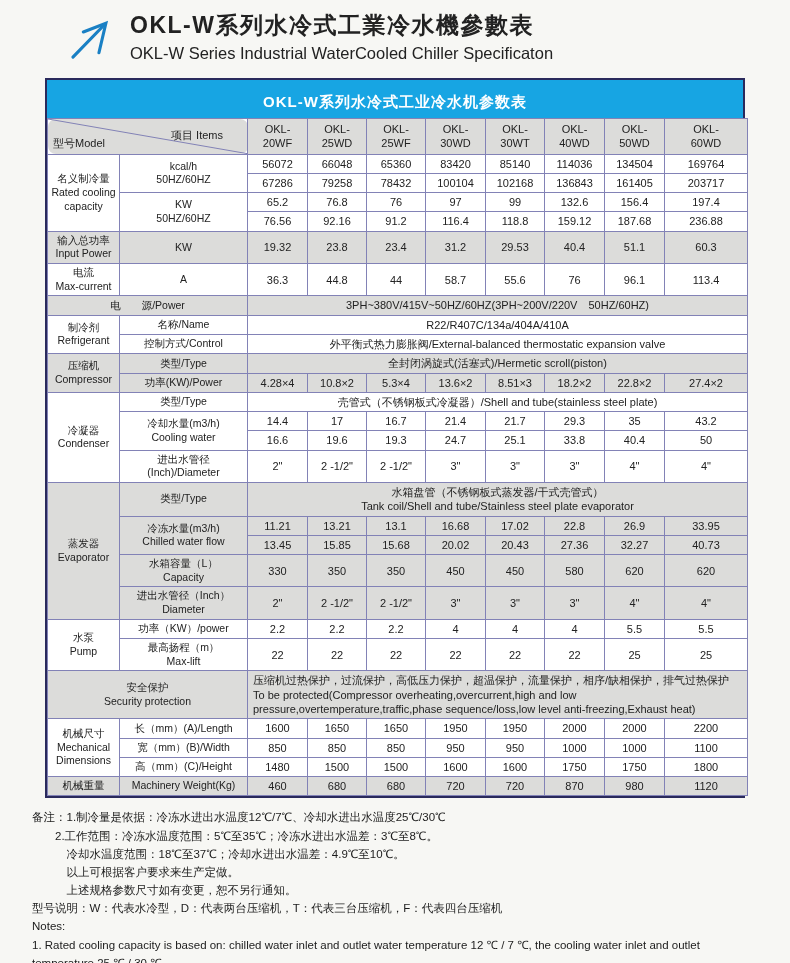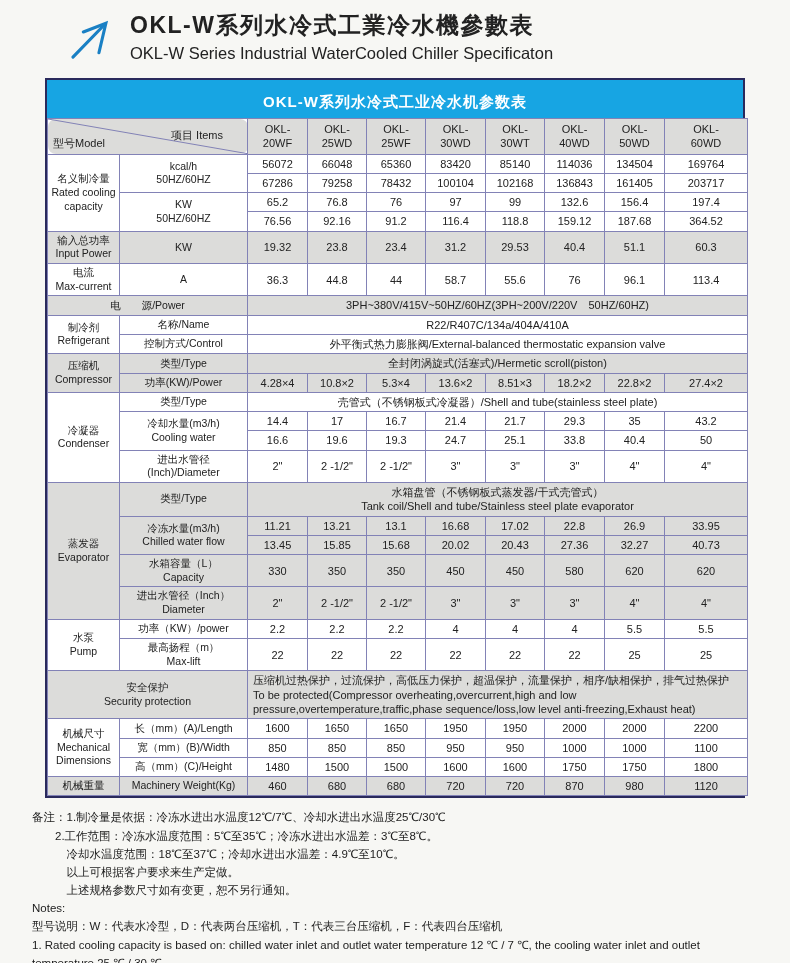--- a/index.html
+++ b/index.html
@@ -126,21 +126,21 @@
           <td>197.4</td>
         </tr>
         <tr class="w">
           <td>76.56</td>
           <td>92.16</td>
           <td>91.2</td>
           <td>116.4</td>
           <td>118.8</td>
           <td>159.12</td>
           <td>187.68</td>
-          <td>364.52</td>
+          <td>236.88</td>
         </tr>
         <tr class="g sec-top">
           <td class="sec">输入总功率
 Input Power</td>
           <td class="item">KW</td>
           <td>19.32</td>
           <td>23.8</td>
           <td>23.4</td>
           <td>31.2</td>
           <td>29.53</td>
@@ -368,17 +368,17 @@
       </tbody>
   </table>
 </div>
 
 <div class="notes">
     <div>备注：1.制冷量是依据：冷冻水进出水温度12℃/7℃、冷却水进出水温度25℃/30℃</div>
     <div>　　2.工作范围：冷冻水温度范围：5℃至35℃；冷冻水进出水温差：3℃至8℃。</div>
     <div>　　　冷却水温度范围：18℃至37℃；冷却水进出水温差：4.9℃至10℃。</div>
     <div>　　　以上可根据客户要求来生产定做。</div>
     <div>　　　上述规格参数尺寸如有变更，恕不另行通知。</div>
+    <div>型号说明：W：代表水冷型，D：代表两台压缩机，T：代表三台压缩机，F：代表四台压缩机</div>
     <div>Notes:</div>
-    <div>型号说明：W：代表水冷型，D：代表两台压缩机，T：代表三台压缩机，F：代表四台压缩机</div>
     <div>1. Rated cooling capacity is based on: chilled water inlet and outlet water temperature 12 ℃ / 7 ℃, the cooling water inlet and outlet</div>
     <div>temperature 25 ℃ / 30 ℃</div>
   </div>
 
 </body></html>

